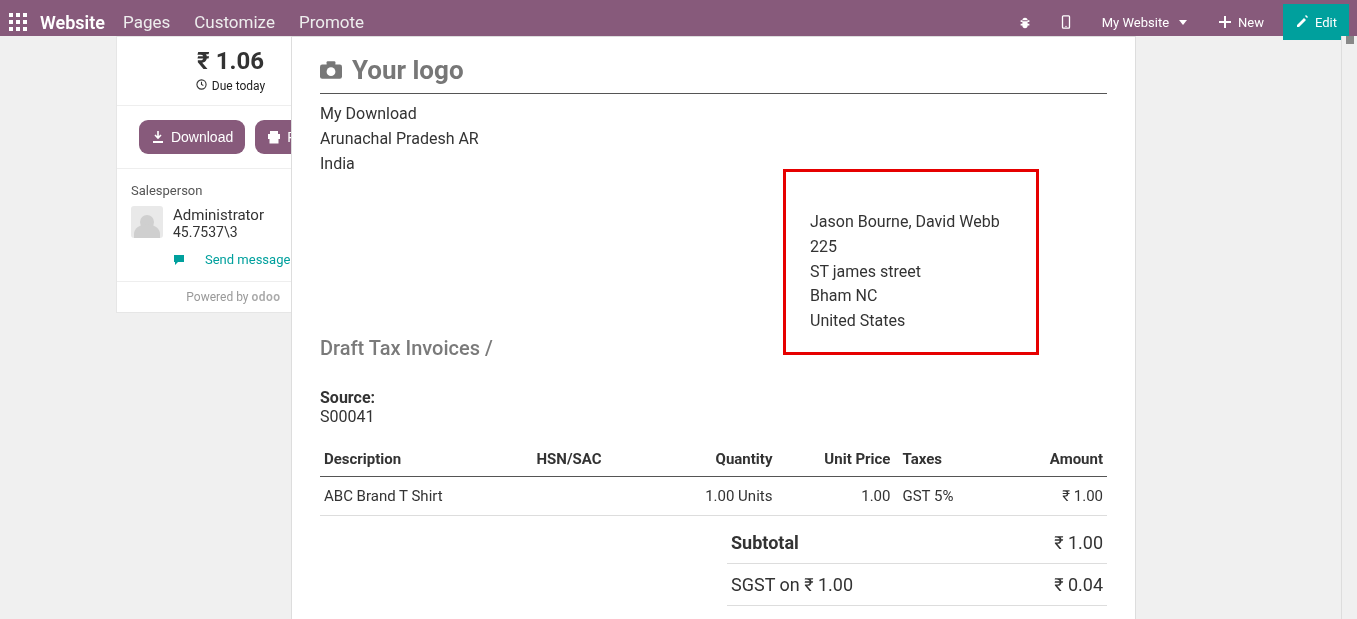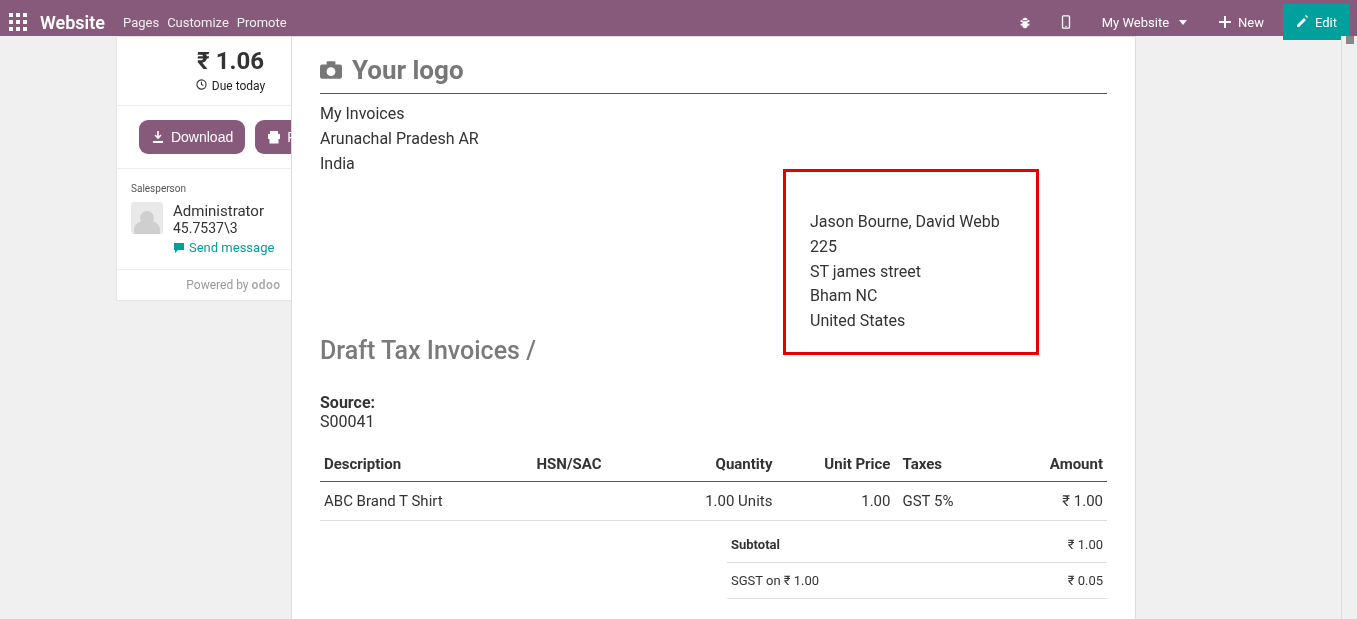--- a/index.html
+++ b/index.html
@@ -32,22 +32,22 @@
     cursor: pointer;
   }
   .apps-icon svg { width: 18px; height: 18px; fill: #fff; }
   .brand {
     font-size: 18px;
     font-weight: 600;
     padding: 0 18px 0 4px;
   }
   .topnav {
     display: flex;
-    gap: 8px;
-    font-size: 13px;
+    gap: 24px;
+    font-size: 17px;
   }
   .topnav span { cursor: pointer; color: #eee; }
   .topbar-spacer { flex: 1; }
   .topbar-right {
     display: flex;
     align-items: flex-start;
     gap: 7px;
   }
   .tb-btn {
     height: 36px;
@@ -122,21 +122,21 @@
     display: inline-flex;
     align-items: center;
     gap: 6px;
     cursor: pointer;
   }
   .btn-secondary svg { width: 14px; height: 14px; fill: #fff; }
   .salesperson {
     padding: 14px 14px 12px 14px;
     border-bottom: 1px solid #eee;
   }
-  .sp-label { color: #555; font-size: 10px; margin-bottom: 8px; }
+  .sp-label { color: #555; font-size: 13px; margin-bottom: 8px; }
   .sp-row { display: flex; gap: 10px; align-items: flex-start; }
   .avatar {
     width: 32px; height: 32px;
     background: #e9e9e9;
     border-radius: 3px;
     position: relative;
     overflow: hidden;
   }
   .avatar::before {
     content: "";
@@ -154,24 +154,24 @@
     width: 26px; height: 20px;
     background: #cfcfcf;
     border-radius: 50% 50% 0 0;
     transform: translateX(-50%);
   }
   .sp-name { font-size: 15px; color: #333; }
   .sp-sub { font-size: 14px; color: #333; }
   .send-msg {
     color: #00a09d;
     font-size: 13px;
-    margin-top: 4px;
+    margin-top: 12px;
     display: inline-flex;
     align-items: center;
-    gap: 4px;
+    gap: 20px;
     cursor: pointer;
   }
   .send-msg svg { width: 12px; height: 12px; fill: #00a09d; }
   .powered {
     text-align: center;
     font-size: 12px;
     color: #999;
     padding: 8px 7px;
   }
   .powered .odoo { color: #aaa; font-weight: 600; letter-spacing: 0.5px; }
@@ -211,21 +211,21 @@
     right: 96px;
     top: 132px;
     width: 256px;
     border: 3px solid #e60000;
     padding: 38px 16px 18px 24px;
     font-size: 16px;
     line-height: 1.55;
   }
   .doc-title {
     margin-top: 160px;
-    font-size: 25px;
+    font-size: 20px;
     color: #7a7a7a;
     font-weight: 500;
   }
   .source-block { margin-top: 28px; font-size: 16px; }
   .source-label { font-weight: 700; }
   table.items {
     width: 100%;
     border-collapse: collapse;
     margin-top: 16px;
   }
@@ -246,21 +246,21 @@
   .totals {
     margin-top: 6px;
     width: 380px;
     margin-left: auto;
   }
   .totals-row {
     display: flex;
     justify-content: space-between;
     padding: 10px 4px;
     border-bottom: 1px solid #ddd;
-    font-size: 13px;
+    font-size: 18px;
     align-items: flex-end;
   }
   .totals-row.first { border-top: none; }
   .totals-row .label { font-weight: 700; }
   
   .edge {
     position: absolute;
     right: 0; top: 36px; bottom: 0;
     width: 16px;
     background: #f0f0f0;
@@ -388,21 +388,21 @@
     <div class="doc">
       <div class="logo-row">
         <svg viewBox="0 0 20 16">
             <rect x="0" y="3" width="20" height="13" rx="2"></rect>
             <rect x="6" y="0" width="8" height="4" rx="1"></rect>
             <circle cx="10" cy="9.5" r="4" fill="#fff"></circle>
           </svg>
         <span>Your logo</span>
       </div>
       <div class="company-block">
-        <div>My Invoices</div>
+        <div>My Download</div>
         <div>Arunachal Pradesh AR</div>
         <div>India</div>
       </div>
 
       <div class="customer-box">
         <div>Jason Bourne, David Webb</div>
         <div>225</div>
         <div>ST james street</div>
         <div>Bham NC</div>
         <div>United States</div>
@@ -438,21 +438,21 @@
         </tbody>
       </table>
 
       <div class="totals">
         <div class="totals-row first">
           <span class="label">Subtotal</span>
           <span>₹ 1.00</span>
         </div>
         <div class="totals-row">
           <span>SGST on ₹ 1.00</span>
-          <span>₹ 0.05</span>
+          <span>₹ 0.04</span>
         </div>
         <div class="totals-row">
           
           
         </div>
       </div>
     </div>
   </div>
 </div>
 

